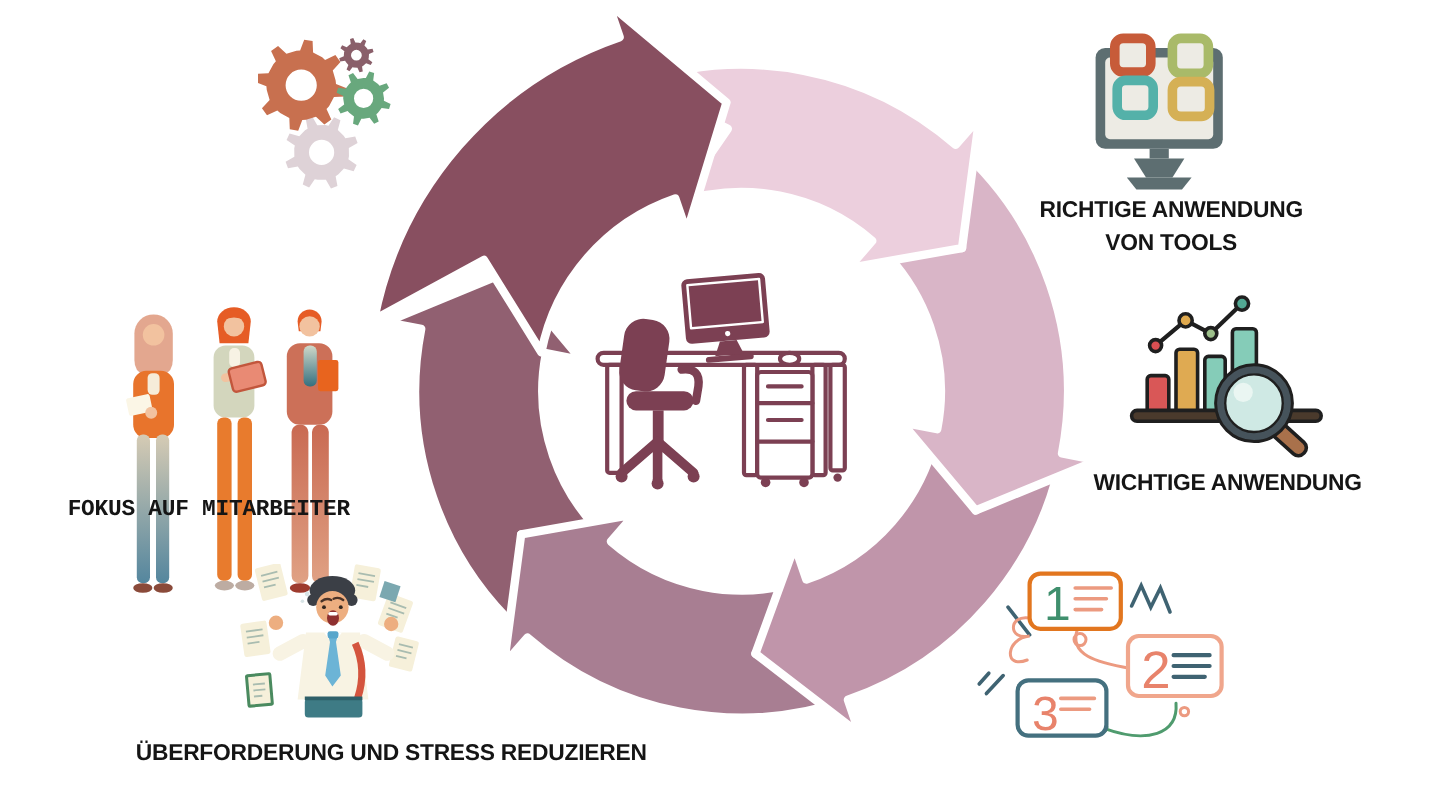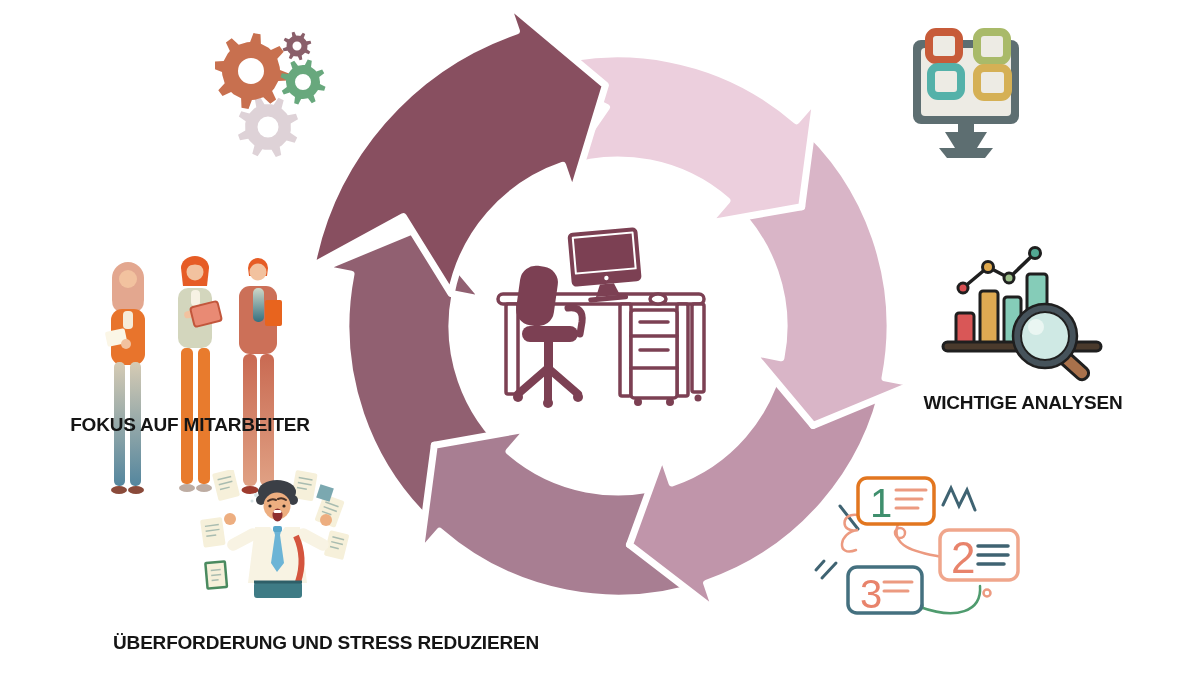--- a/index.html
+++ b/index.html
@@ -251,17 +251,18 @@
       <path d="M57 57 L102 57 L109 113 L50 113 Z" fill="#f8f3e3"></path>
       <path d="M98 66 Q108 88 100 112" stroke="#d4543e" stroke-width="6" fill="none"></path>
       <path d="M72 57 L79 66 L79 57 Z M87 57 L80 66 L80 57 Z" fill="#ffffff"></path>
       <path d="M75 58 h9 l-2 7 l4 28 l-7 9 l-6 -9 l4 -28 z" fill="#6cb4d6"></path>
       <rect x="75" y="56" width="9" height="6" rx="2" fill="#58a6cb"></rect>
       <rect x="56" y="112" width="48" height="16" rx="3" fill="#3e7b85"></rect>
       <path d="M56 112 h48" stroke="#2e5f68" stroke-width="3"></path>
     </g>
   </svg>
 
-  <div class="label" style="left:873px;top:389px;width:300px;">WICHTIGE ANALYSEN</div>
-  <div class="label" style="left:76px;top:629px;width:500px;">ÜBERFORDERUNG UND STRESS REDUZIEREN</div>
-  <div class="label" style="left:40px;top:411px;width:300px;">FOKUS AUF MITARBEITER</div>
+  <div class="label wrap" style="left:846px;top:162px;width:260px;">RICHTIGE ANWENDUNG VON TOOLS</div>
+  <div class="label" style="left:873px;top:389px;width:300px;">WICHTIGE ANWENDUNG</div>
+  <div class="label" style="left:76px;top:614px;width:500px;">ÜBERFORDERUNG UND STRESS REDUZIEREN</div>
+  <div class="label" style="left:24px;top:411px;width:300px;font-family:Liberation Mono, monospace;">FOKUS AUF MITARBEITER</div>
 
 </div>
 
 </body></html>

